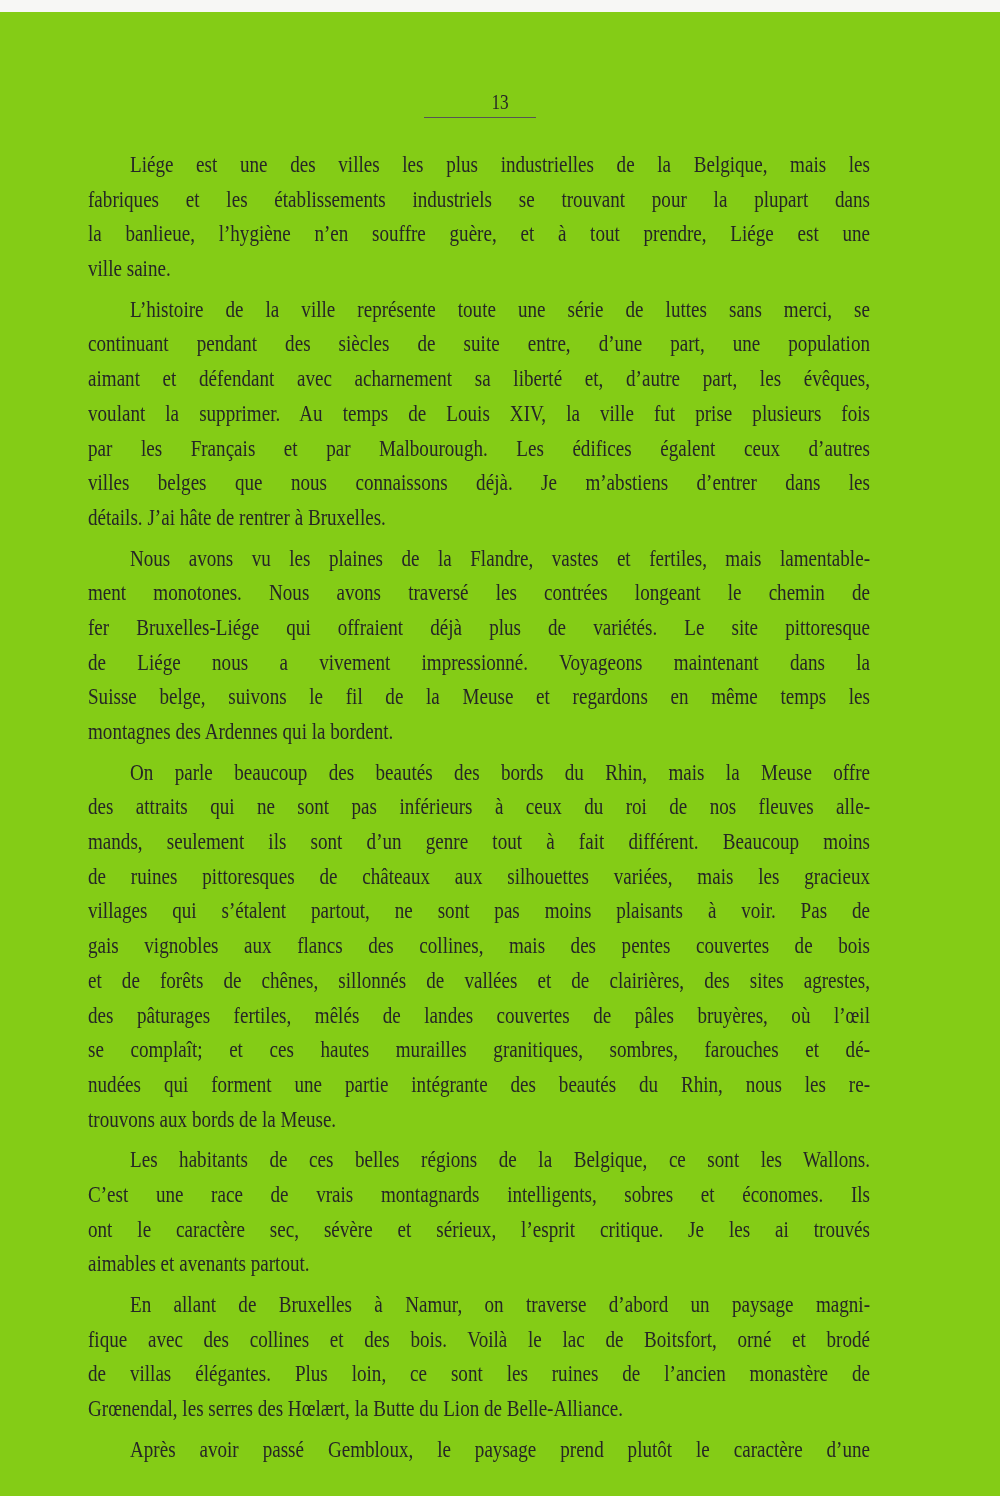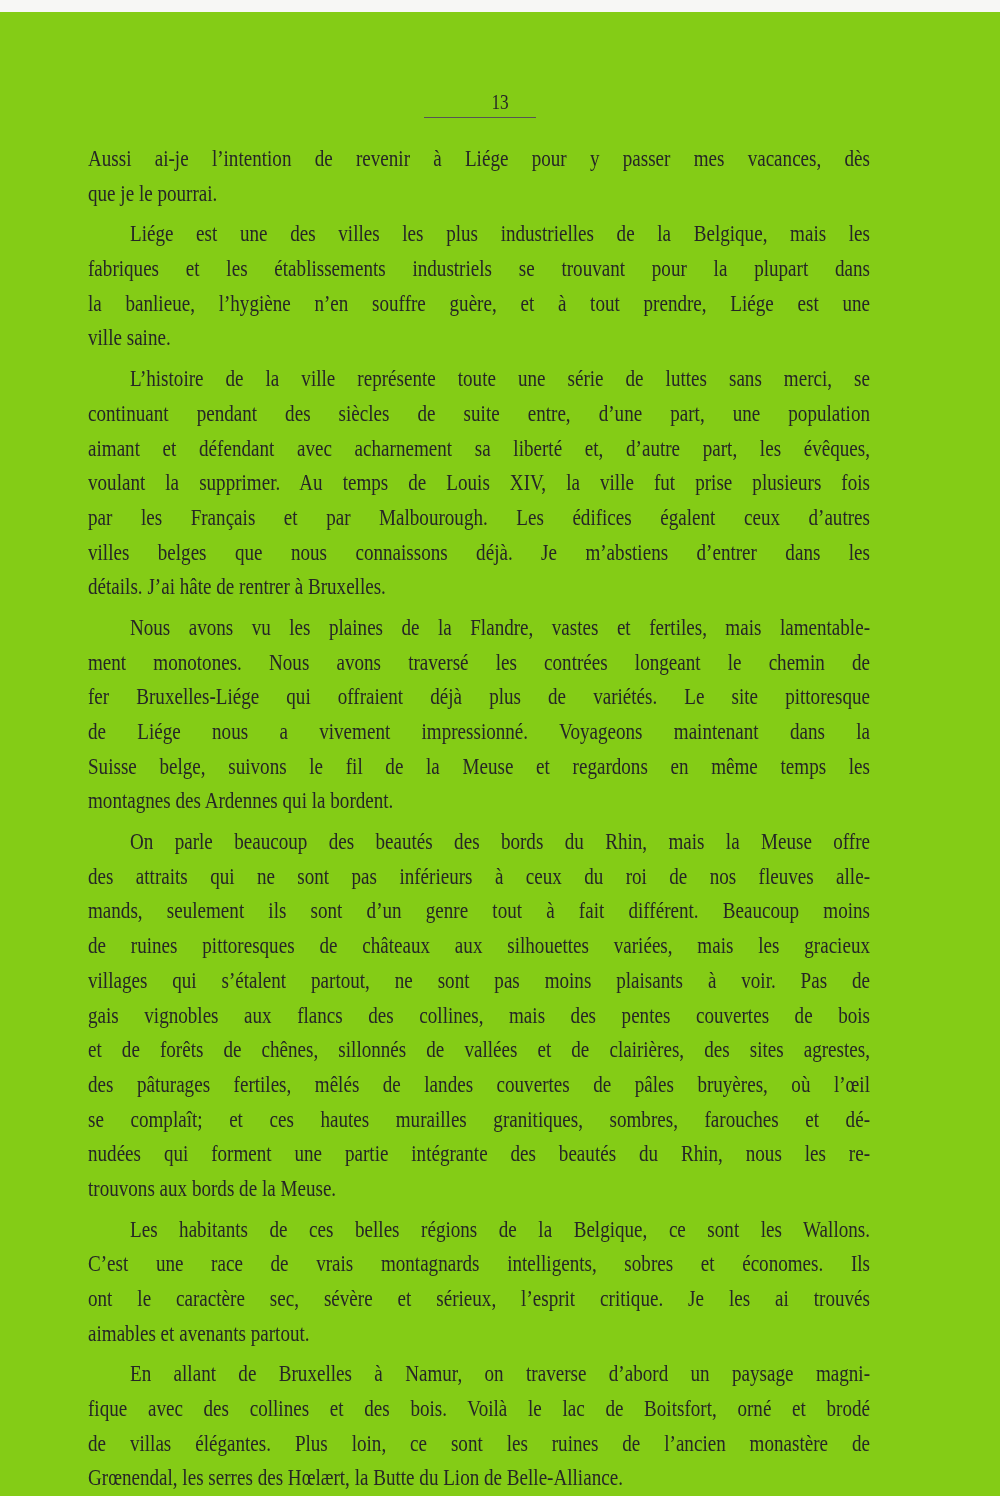--- a/index.html
+++ b/index.html
@@ -67,24 +67,20 @@
       height: 6px;
     }
   </style>
 </head>
 <body>
 
 <div class="page">
   <div class="page-number">13</div>
   <div class="page-rule"></div>
   <div class="text-block" id="text-block">
-      <div>
-        <span class="line" style="transform: scaleX(0.83); width: 942.169px;">Aussi ai-je l’intention de revenir à Liége pour y passer mes vacances, dès</span>
-        <span class="line last" style="transform: scaleX(0.83); width: 942.169px; text-align: left;">que je le pourrai.</span>
-      </div>
       <div class="para-gap"></div>
       <div>
         <span class="line indent" style="transform: scaleX(0.83); width: 891.566px; padding-left: 50.6024px;">Liége est une des villes les plus industrielles de la Belgique, mais les</span>
         <span class="line" style="transform: scaleX(0.83); width: 942.169px;">fabriques et les établissements industriels se trouvant pour la plupart dans</span>
         <span class="line" style="transform: scaleX(0.83); width: 942.169px;">la banlieue, l’hygiène n’en souffre guère, et à tout prendre, Liége est une</span>
         <span class="line last" style="transform: scaleX(0.83); width: 942.169px; text-align: left;">ville saine.</span>
       </div>
       <div class="para-gap"></div>
       <div>
         <span class="line indent" style="transform: scaleX(0.83); width: 891.566px; padding-left: 50.6024px;">L’histoire de la ville représente toute une série de luttes sans merci, se</span>

